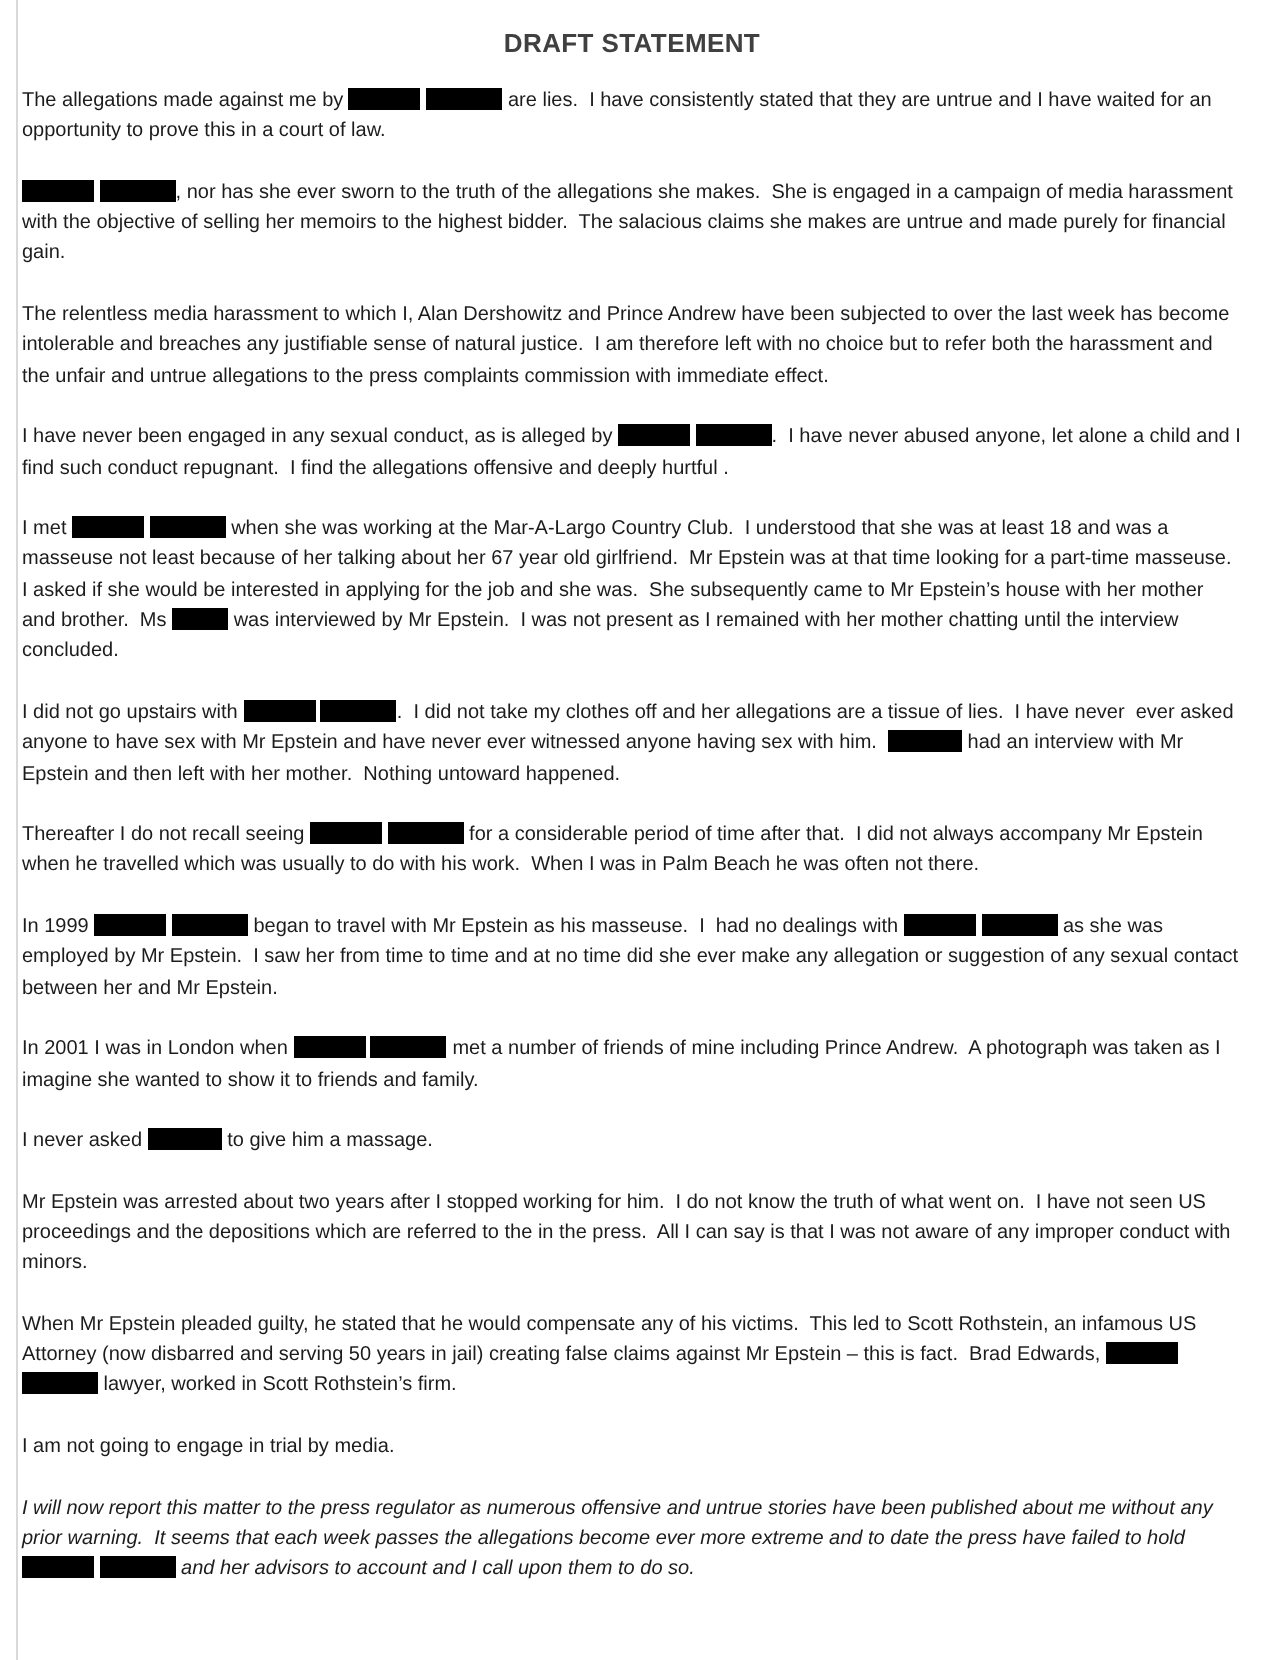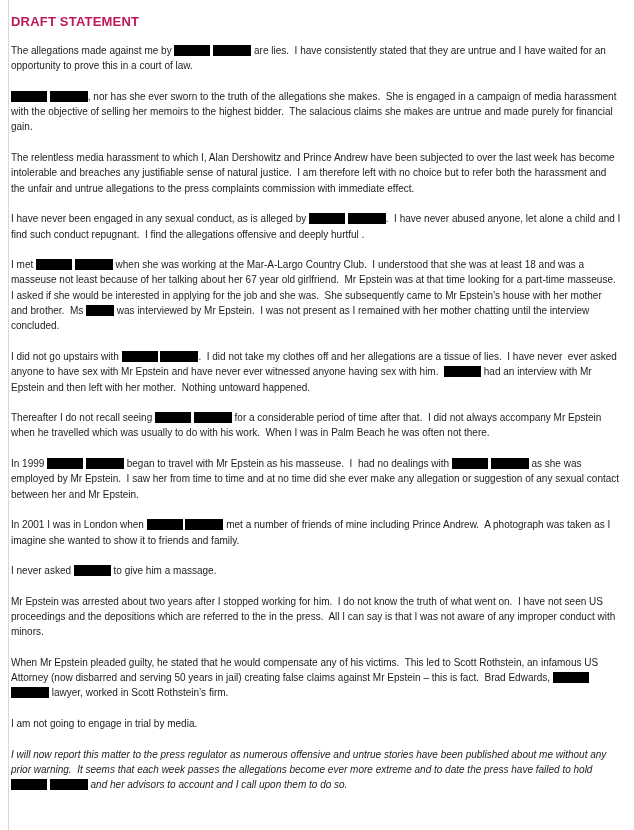--- a/index.html
+++ b/index.html
@@ -28,23 +28,24 @@
     left: 9px;
     top: 0;
     width: 616px;
     padding: 12px 4px 8px 2px;
     box-sizing: border-box;
     background: #ffffff;
   }
   .title {
     font-size: 13px;
     font-weight: bold;
+    text-align: center;
     margin: 2px 0 14px 0;
     letter-spacing: 0.2px;
-    color: #be185d;
+    color: #404040;
   }
   .doc-body {
     font-size: 10px;
     line-height: 15.3px;
     white-space: pre-wrap;
   }
   .para {
     margin: 0 0 15.3px 0;
   }
   .para:last-child {

